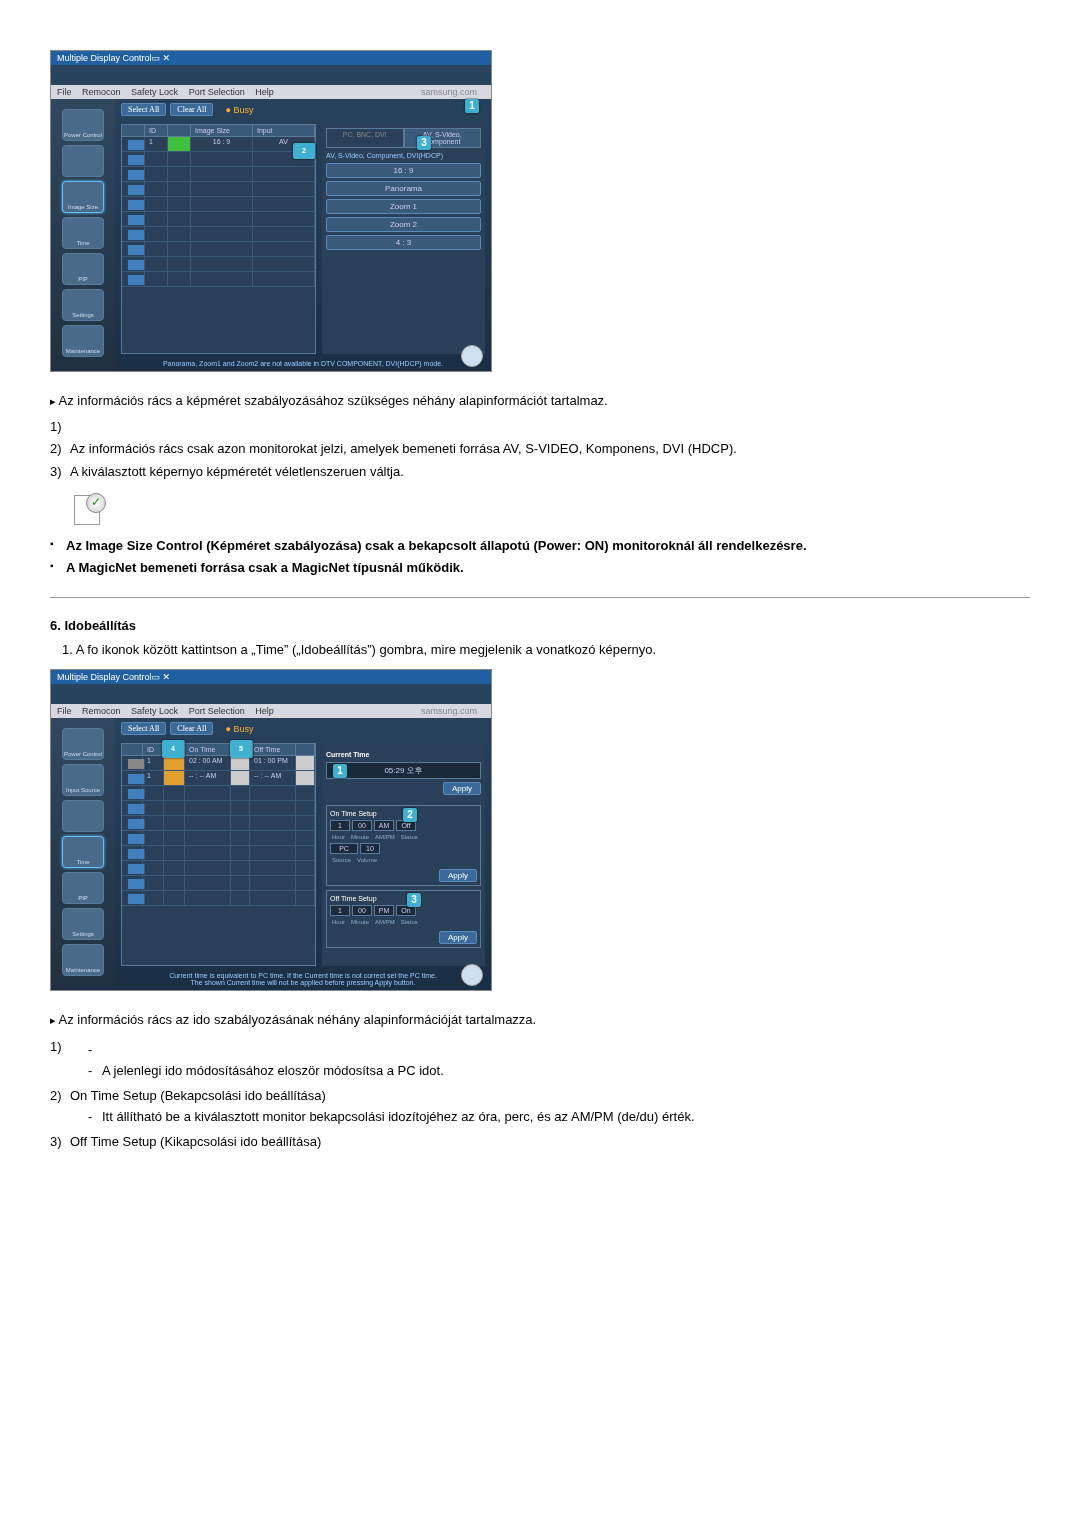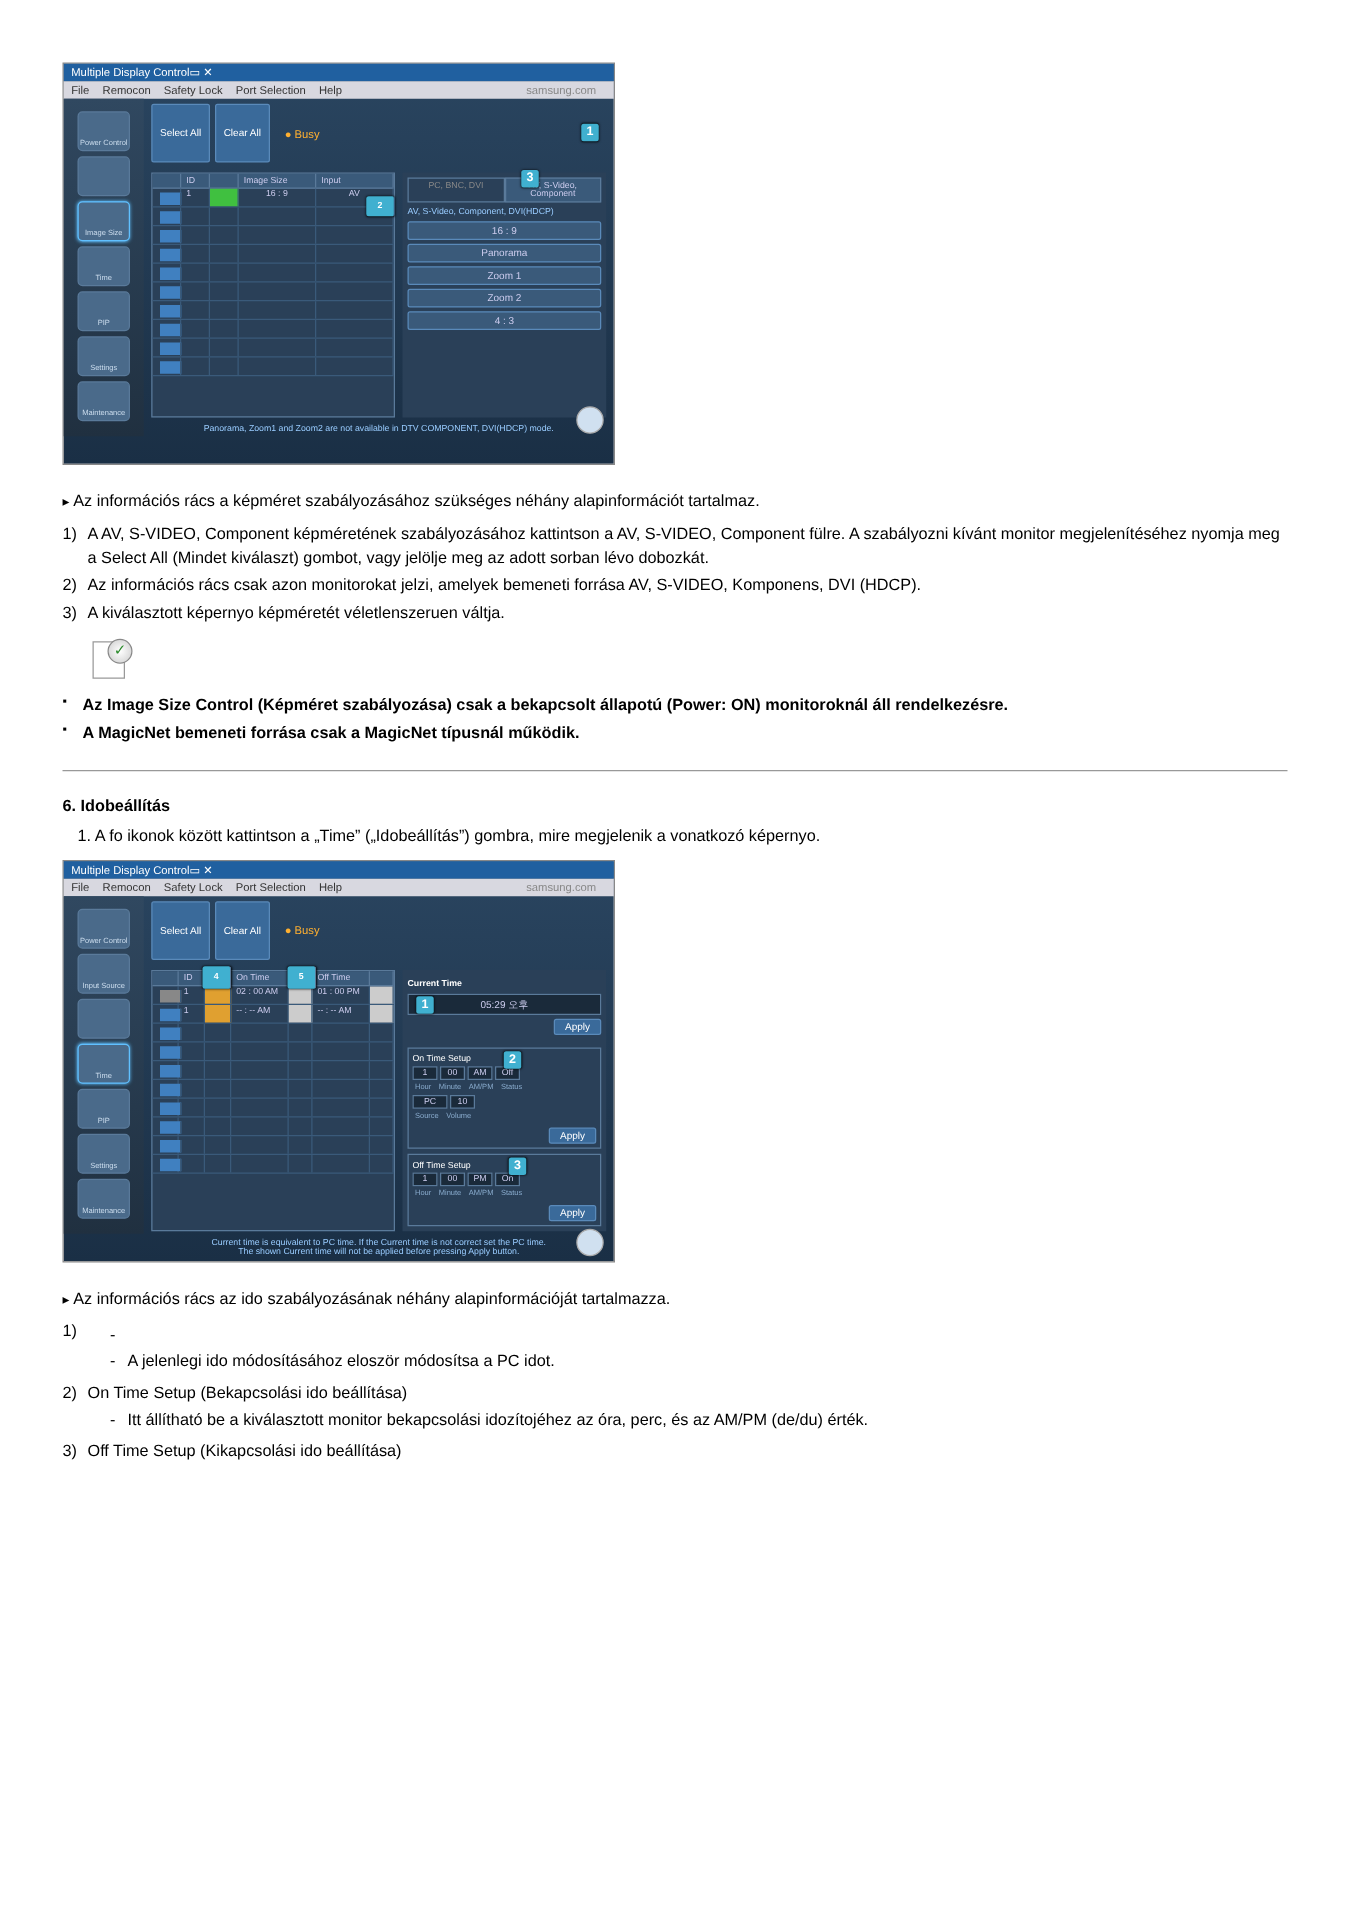--- a/index.html
+++ b/index.html
@@ -26,20 +26,21 @@
       color: #fff;
       padding: 2px 6px;
       font-size: 9px;
       display: flex;
     }
     .screenshot .menubar {
       background: #d8d8e0;
       color: #333;
       padding: 2px 6px;
       font-size: 9px;
+      margin-top: 20px;
     }
     .screenshot .menubar span { margin-right: 8px; }
     .screenshot .body {
       display: flex;
       height: 270px;
     }
     .screenshot .sidebar {
       width: 60px;
       background: linear-gradient(to bottom, #304860, #203040);
       padding: 6px 2px;
@@ -71,22 +72,23 @@
       padding: 4px 6px;
       display: flex;
       gap: 4px;
       align-items: center;
     }
     .screenshot .btn {
       background: #3a6a9a;
       border: 1px solid #5a8aba;
       color: #fff;
       font-size: 8px;
-      padding: 18px 6px;
+      padding: 1px 6px;
       border-radius: 2px;
+      font-family: Liberation Serif, serif;
     }
     .screenshot .busy {
       color: #ffb030;
       font-size: 9px;
       margin-left: 8px;
     }
     .screenshot .busy::before {
       content: "● ";
     }
     .screenshot .content {
@@ -476,21 +478,20 @@
     </div>
   </div>
 </div>
 
 <div class="text-block arrow">Az információs rács a képméret szabályozásához szükséges néhány alapinformációt tartalmaz.</div>
 
 <div class="numlist">
   <div class="item">
     <div class="num">1)</div>
     <div class="txt">
-      <div>A AV, S-VIDEO, Component képméretének szabályozásához kattintson a AV, S-VIDEO, Component fülre. A szabályozni kívánt monitor megjelenítéséhez nyomja meg a Select All (Mindet kiválaszt) gombot, vagy jelölje meg az adott sorban lévo dobozkát.</div>
     </div>
   </div>
   <div class="item">
     <div class="num">2)</div>
     <div class="txt">Az információs rács csak azon monitorokat jelzi, amelyek bemeneti forrása AV, S-VIDEO, Komponens, DVI (HDCP).</div>
   </div>
   <div class="item">
     <div class="num">3)</div>
     <div class="txt">A kiválasztott képernyo képméretét véletlenszeruen váltja.</div>
   </div>

